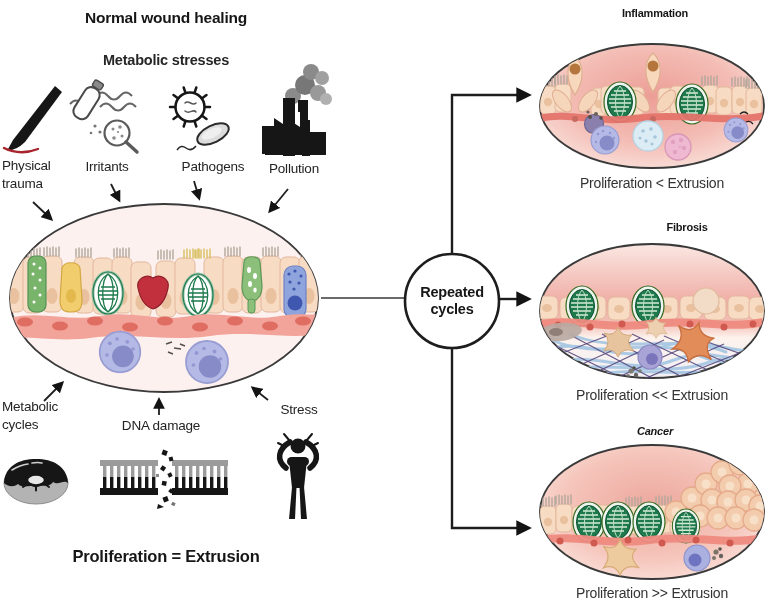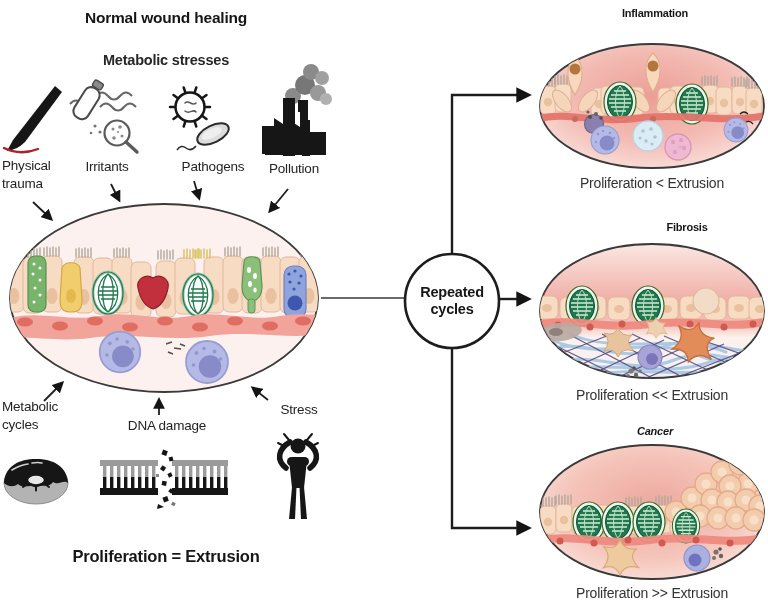--- a/index.html
+++ b/index.html
@@ -547,21 +547,21 @@
   <div>trauma</div>
 </div>
 <div class="lbl" style="left:72px;top:158px;width:70px;">Irritants</div>
 <div class="lbl" style="left:173px;top:158px;width:80px;">Pathogens</div>
 <div class="lbl" style="left:258px;top:160px;width:72px;">Pollution</div>
 
 <div class="lbl left" style="left:2px;top:398px;width:80px;">
   <div>Metabolic</div>
   <div>cycles</div>
 </div>
-<div class="lbl" style="left:116px;top:417px;width:102px;">DNA damage</div>
+<div class="lbl" style="left:110px;top:417px;width:102px;">DNA damage</div>
 <div class="lbl" style="left:268px;top:401px;width:62px;">Stress</div>
 
 <div class="lbl cyc" style="left:404px;top:284px;width:96px;">
   <div>Repeated</div>
   <div>cycles</div>
 </div>
 
 <div class="lbl big" style="left:40px;top:546px;width:252px;">Proliferation = Extrusion</div>
 
 <div class="lbl otitle" style="left:560px;top:6px;width:190px;">Inflammation</div>

